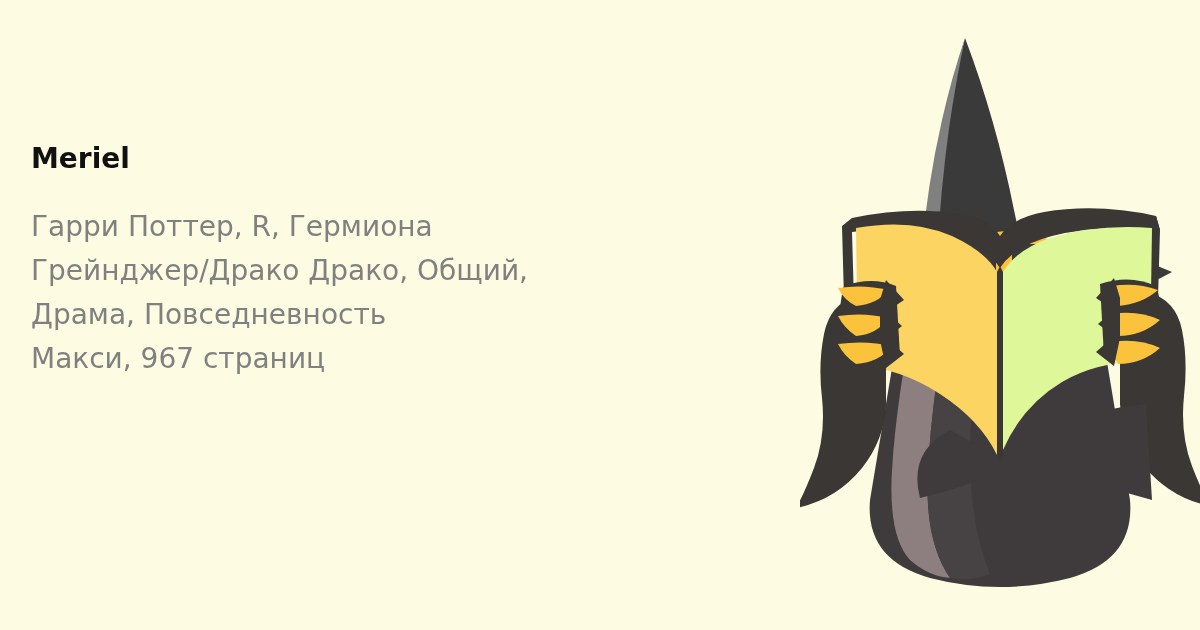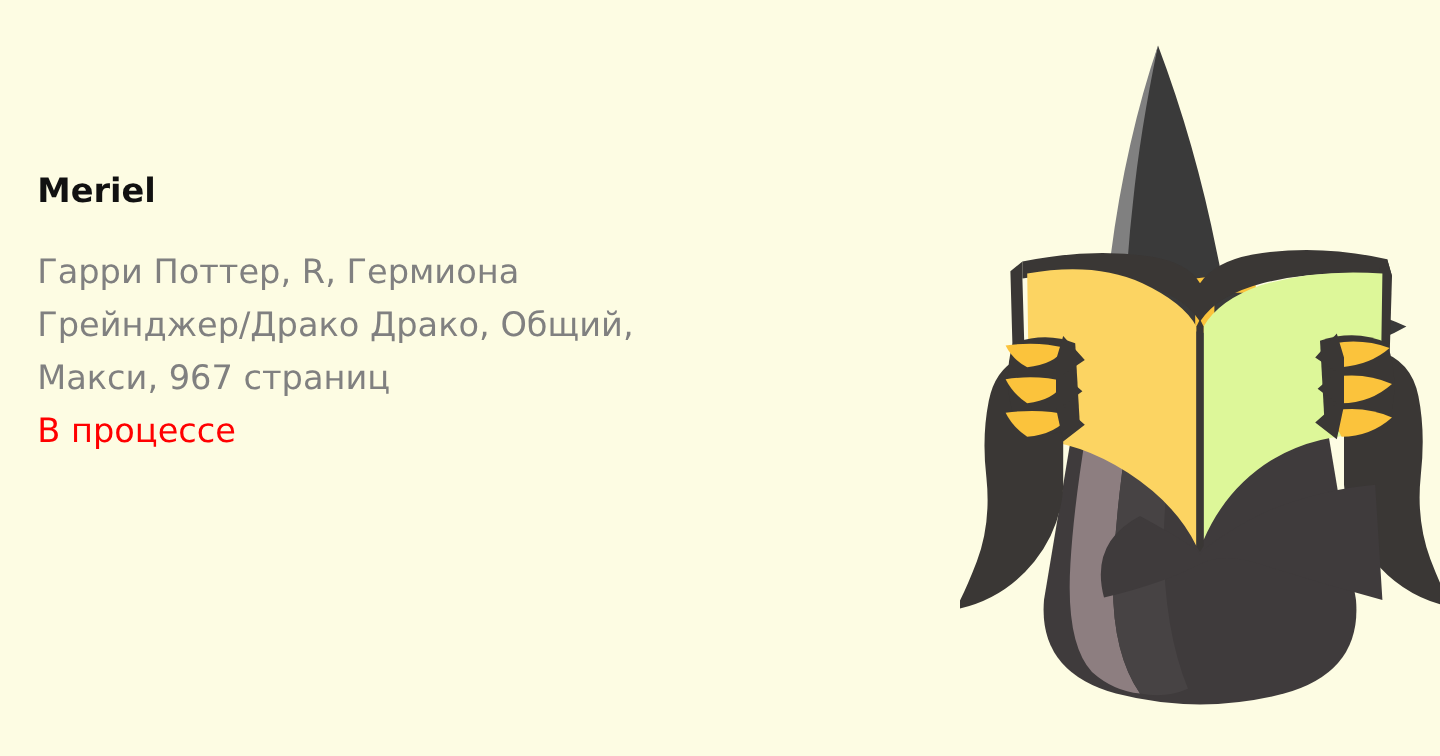--- a/index.html
+++ b/index.html
@@ -119,22 +119,22 @@
 
   <div id="text-col">
 
 
 
     <div id="fic-author">Meriel</div>
 
     <div id="meta-block">
       <div class="meta-line">Гарри Поттер, R, Гермиона</div>
       <div class="meta-line">Грейнджер/Драко Драко, Общий,</div>
+      <div class="meta-line">Драма, Повседневность</div>
       <div class="meta-line">Макси, 967 страниц</div>
-      <div class="meta-line status">В процессе</div>
     </div>
 
   </div>
 
   <div id="illustration">
     <svg viewBox="0 0 400 630" xmlns="http://www.w3.org/2000/svg" aria-hidden="true">
 
       <g>
 
         <path d="M110 260 L290 260 L330 500 Q335 560 270 578 Q200 596 130 578 Q65 560 70 500 Z" fill="#3f3b3c"></path>

